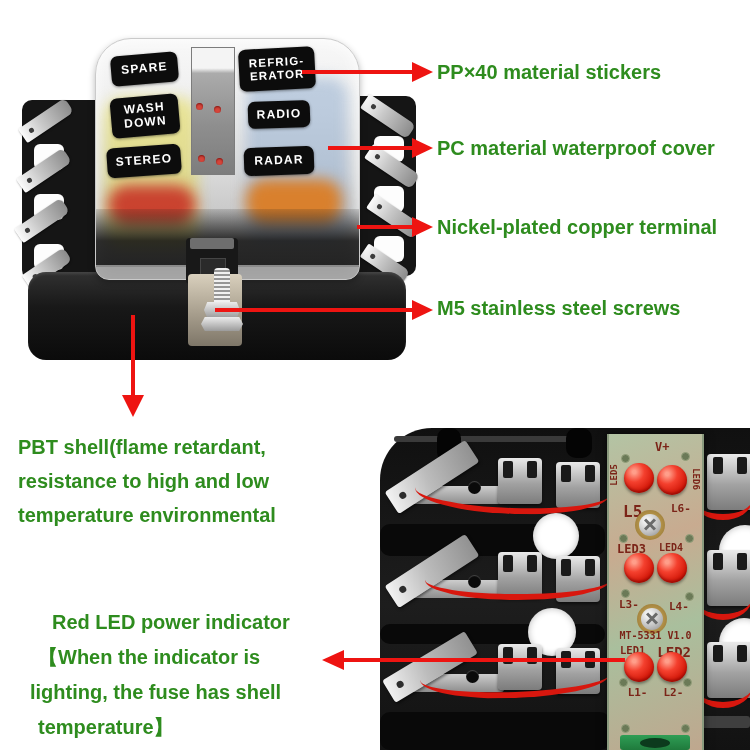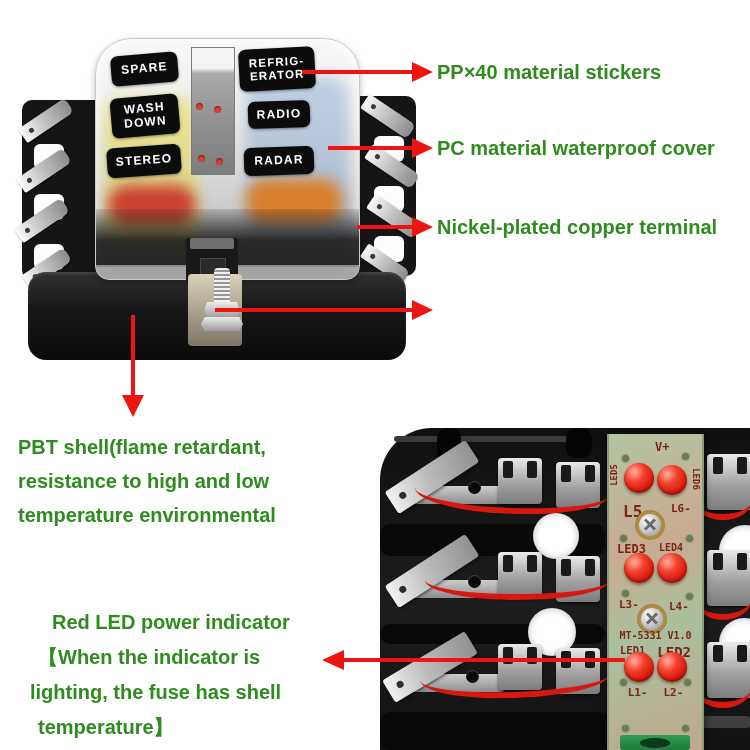--- a/index.html
+++ b/index.html
@@ -293,20 +293,21 @@
       </div>
       <div class="abs" style="left:11px;top:301px;width:70px;height:15px;background:linear-gradient(180deg,#2f9e55,#1f7a3c);border-radius:3px;">
         <div class="abs" style="left:20px;top:3px;width:30px;height:10px;background:#0c3a1d;border-radius:50%;"></div>
       </div>
     </div>
   </div>
 
   <div class="callout" style="left:437px;top:72px;">PP×40 material stickers</div>
   <div class="callout" style="left:437px;top:148px;">PC material waterproof cover</div>
   <div class="callout" style="left:437px;top:227px;">Nickel-plated copper terminal</div>
+  <div class="callout" style="left:437px;top:308px;">M5 stainless steel screws</div>
 
   <div class="callout" style="left:18px;top:447px;transform:translateY(-50%);">PBT shell(flame retardant,</div>
   <div class="callout" style="left:18px;top:481px;">resistance to high and low</div>
   <div class="callout" style="left:18px;top:515px;">temperature environmental</div>
 
   <div class="callout" style="left:52px;top:622px;">Red LED power indicator</div>
   <div class="callout" style="left:38px;top:657px;">【When the indicator is</div>
   <div class="callout" style="left:30px;top:692px;">lighting, the fuse has shell</div>
   <div class="callout" style="left:38px;top:727px;">temperature】</div>
 

